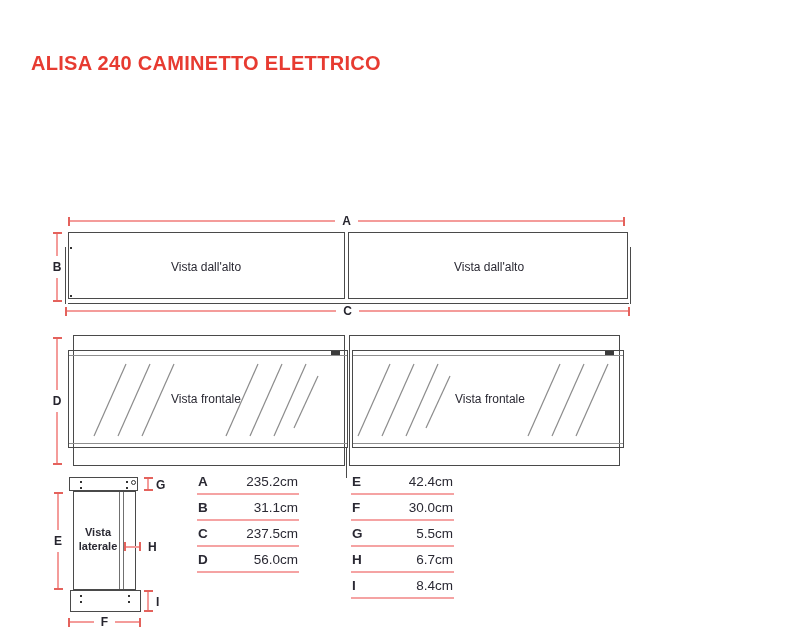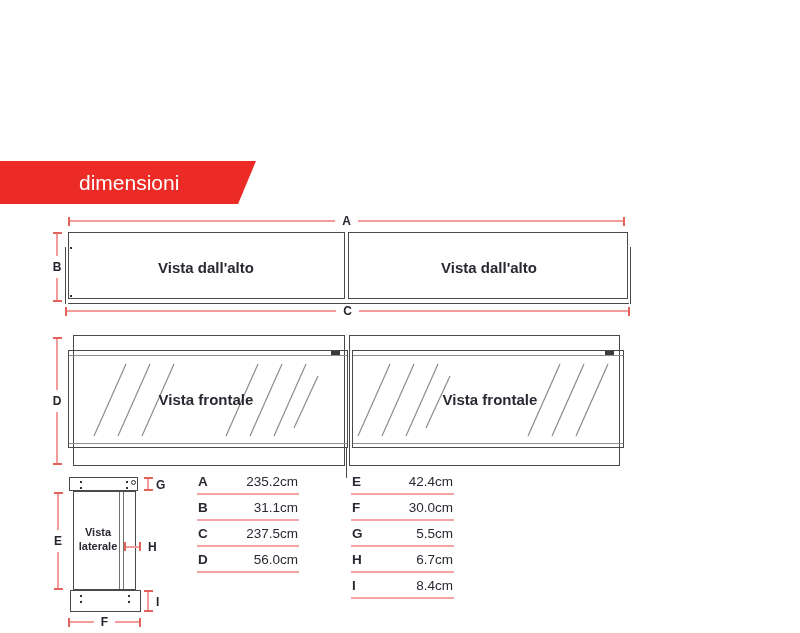--- a/index.html
+++ b/index.html
@@ -11,21 +11,21 @@
 
   .banner { position:absolute; left:0; top:161px; width:256px; height:43px; background:#ed2b26;
             clip-path:polygon(0 0, 100% 0, 93% 100%, 0 100%); }
   .banner .banner-text { position:absolute; left:79px; top:0; line-height:43px; color:#ffffff;
             font-size:21px; font-weight:400; }
 
   
   .box { position:absolute; border:1px solid #4a4a4a; background:transparent; }
   .line-h { position:absolute; height:1px; background:#4a4a4a; }
   .line-v { position:absolute; width:1px; background:#4a4a4a; }
-  .view-label { position:absolute; transform:translate(-50%,-50%); font-size:15px; font-weight:700;
+  .view-label { position:absolute; transform:translate(-50%,-50%); font-size:12px; font-weight:400;
                 color:#2a2933; white-space:nowrap; }
   .side-label { position:absolute; left:75px; top:525px; width:46px; text-align:center;
                 font-size:11px; line-height:14px; font-weight:600; color:#2a2933; }
   .dot { position:absolute; width:2px; height:2px; background:#333; }
   .ring { position:absolute; width:5px; height:5px; border:1px solid #333; border-radius:50%; }
   .notch { position:absolute; width:9px; height:4px; background:#3b3b3b; }
   .glass-inner-top { position:absolute; left:0; right:0; top:4px; height:1px; background:#8f8f8f; }
   .glass-inner-bottom { position:absolute; left:0; right:0; bottom:3px; height:1px; background:#8f8f8f; }
   .dbl-line { position:absolute; border-left:1px solid #707070; border-right:1px solid #707070; }
 
@@ -48,24 +48,22 @@
              font-weight:700; color:#2a2933; }
   .trow .v { position:absolute; right:1px; top:50%; transform:translateY(-54%); font-size:13.5px;
              font-weight:400; color:#2a2933; }
   .trow .ul { position:absolute; left:0; right:0; bottom:0; height:2px; background:#f5a3a3; }
 </style>
 </head>
 <body>
 
 <div class="page">
 
-
-  <div class="banner">
-    <span class="banner-text">dimensioni</span>
-  </div>
+  <div class="page-title">ALISA 240 CAMINETTO ELETTRICO</div>
+
 
   <div class="dim-h" style="left:68px;top:216px;width:557px;">
     <i class="tick"></i>
     <i class="seg"></i>
     <span class="lbl">A</span>
     <i class="seg"></i>
     <i class="tick"></i>
   </div>
 
   <div class="box" style="left:68px;top:232px;width:277px;height:67px;"></div>

